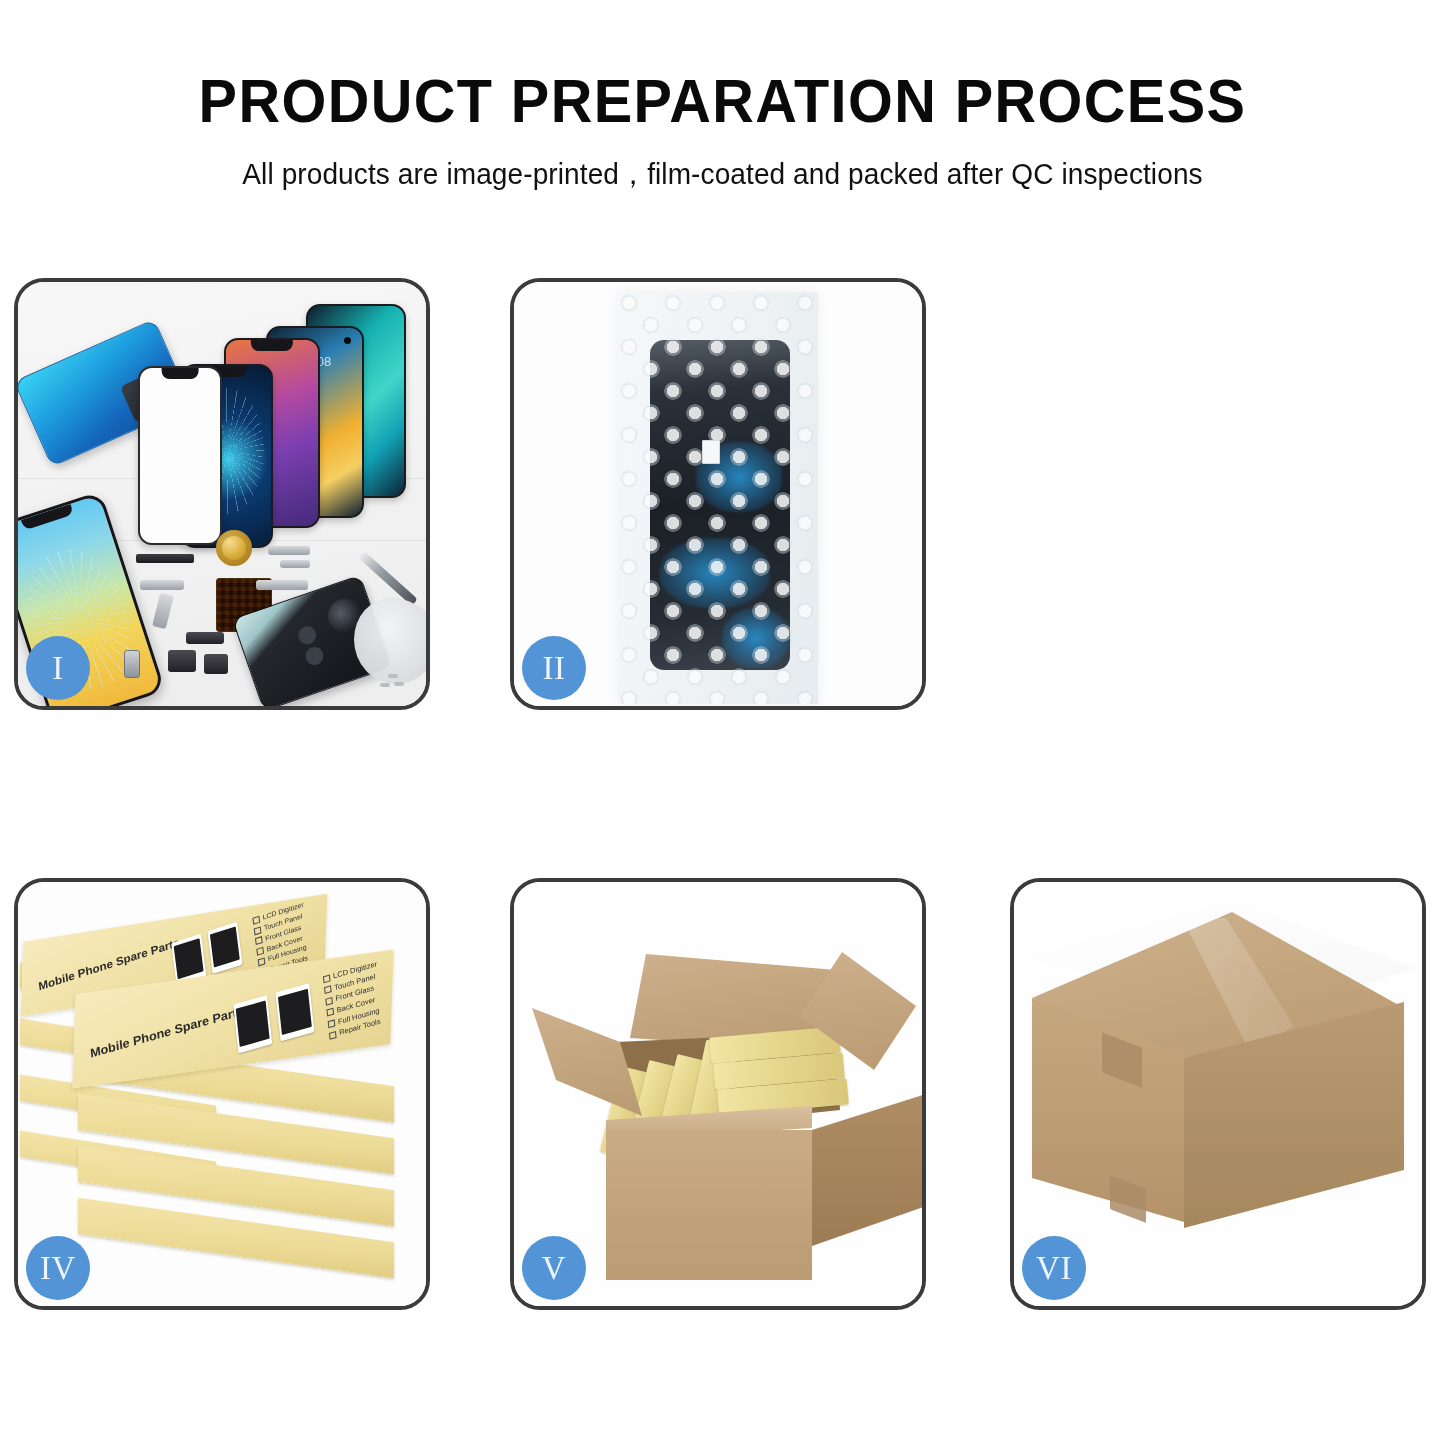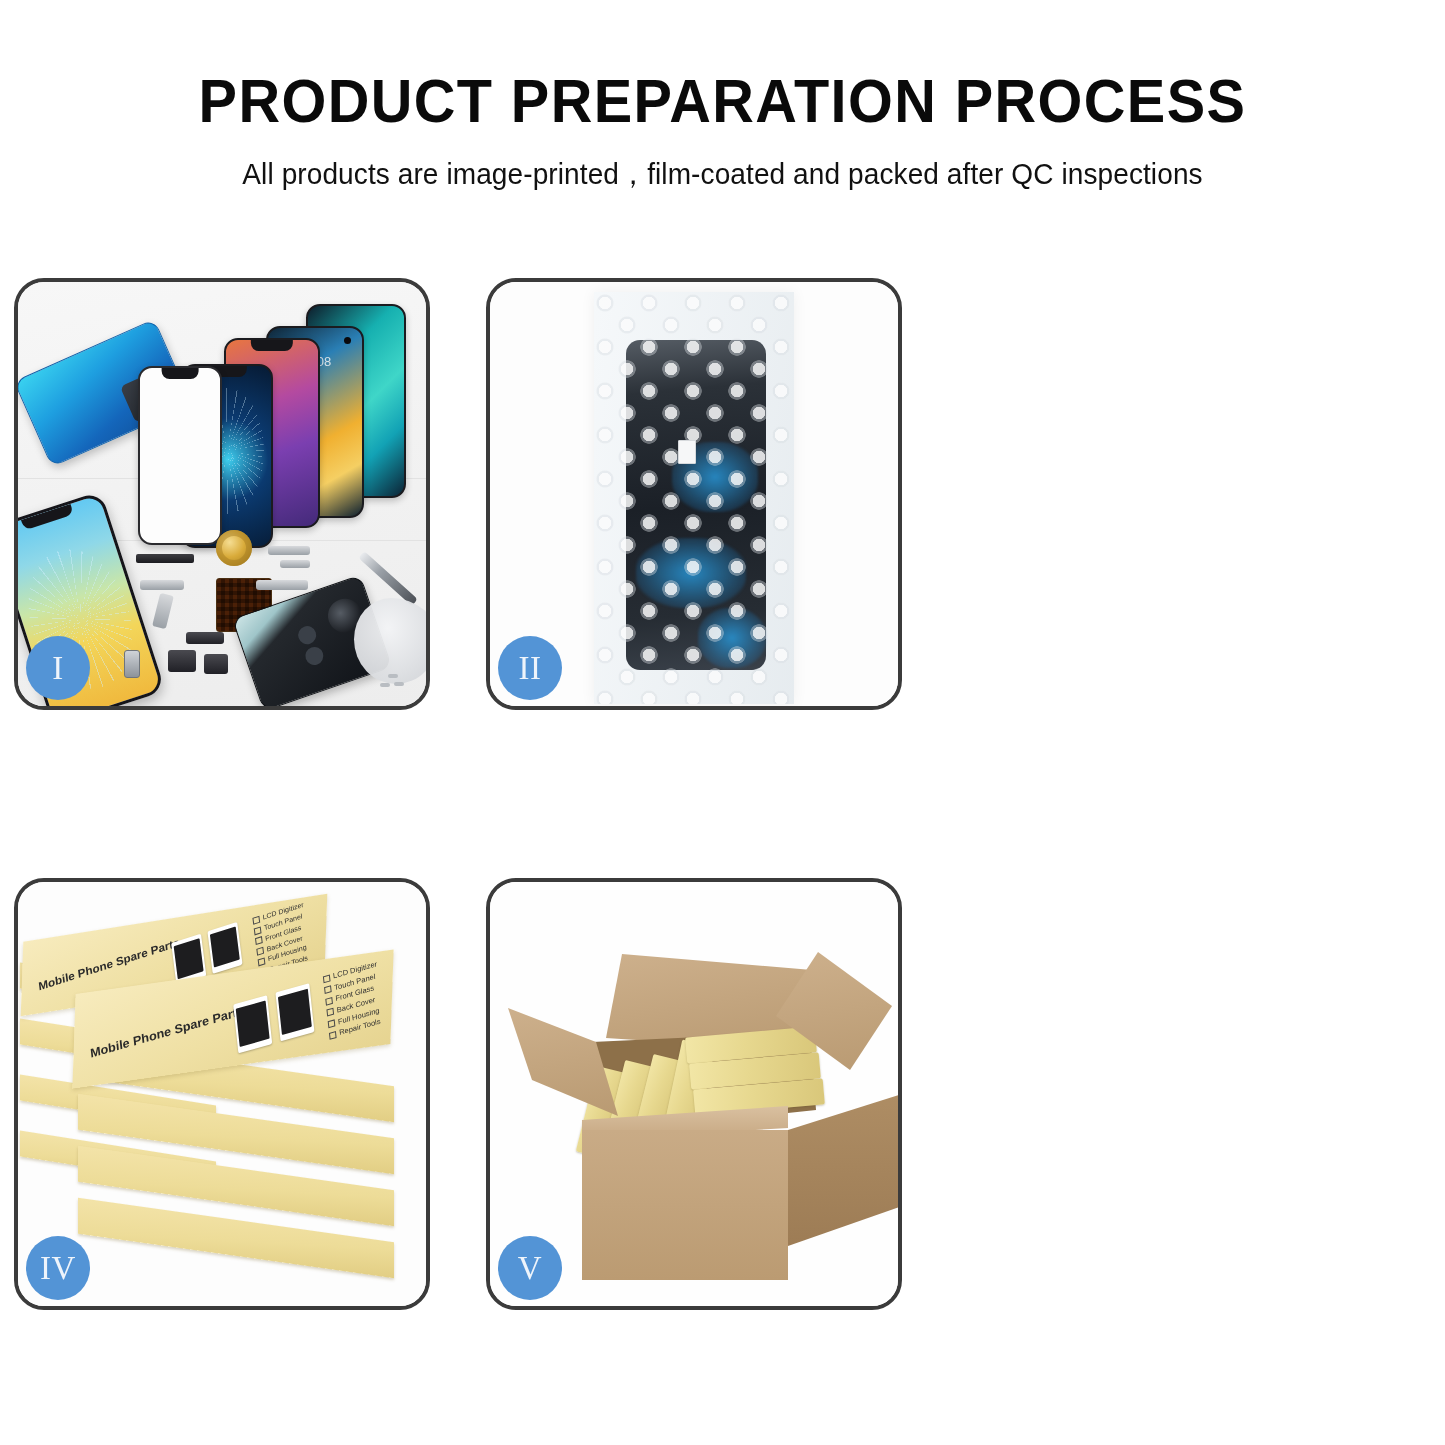--- a/index.html
+++ b/index.html
@@ -64,21 +64,21 @@
     box-sizing: border-box;
   }
   .panel .stage {
     position: absolute;
     inset: 0;
     border-radius: 26px;
     overflow: hidden;
   }
   
   .c1 { left: 0px; }
-  .c2 { left: 472px; }
+  .c2 { left: 496px; }
   .c3 { left: 996px; }
   .r1 { top: 0px; }
   .r2 { top: 600px; }
 
   
   .badge {
     position: absolute;
     left: 8px;
     bottom: 6px;
     width: 64px;
@@ -586,14 +586,27 @@
 
       <div class="carton-rim"></div>
       <div class="carton-front"></div>
       <div class="carton-side"></div>
       <div class="flap flap-right"></div>
       <div class="flap flap-left"></div>
     </div>
     <div class="badge">V</div>
   </div>
 
+  <div class="panel c3 r2">
+    <div class="stage">
+      <div class="p6-bg"></div>
+      <div class="bg-white-sheet"></div>
+      <div class="sealed-top"></div>
+      <div class="tape"></div>
+      <div class="sealed-front"></div>
+      <div class="sealed-side"></div>
+      <div class="tape-tab" style="left:88px; top:158px; width:40px; height:40px; transform: skewY(21deg);"></div>
+      <div class="tape-tab" style="left:96px; top:300px; width:36px; height:34px; transform: skewY(21deg);"></div>
+    </div>
+    <div class="badge">VI</div>
+  </div>
 
 </div>
 
 </body></html>

